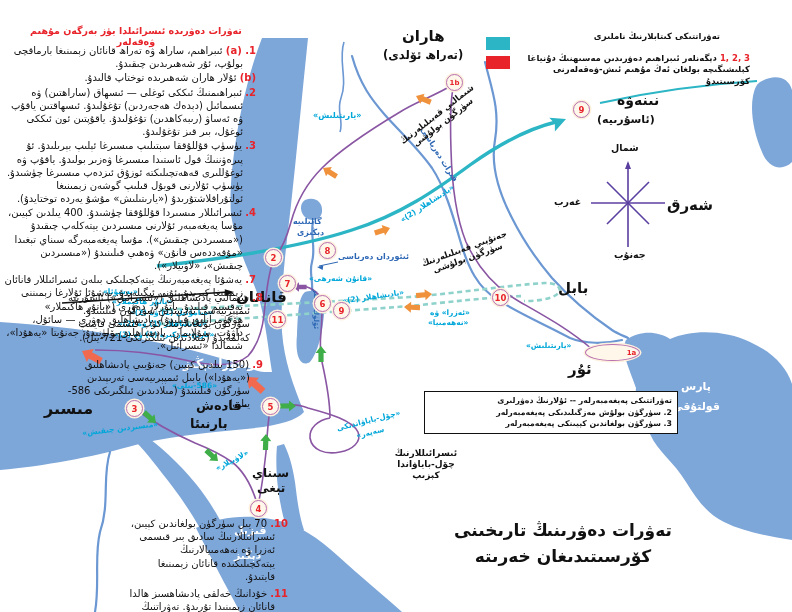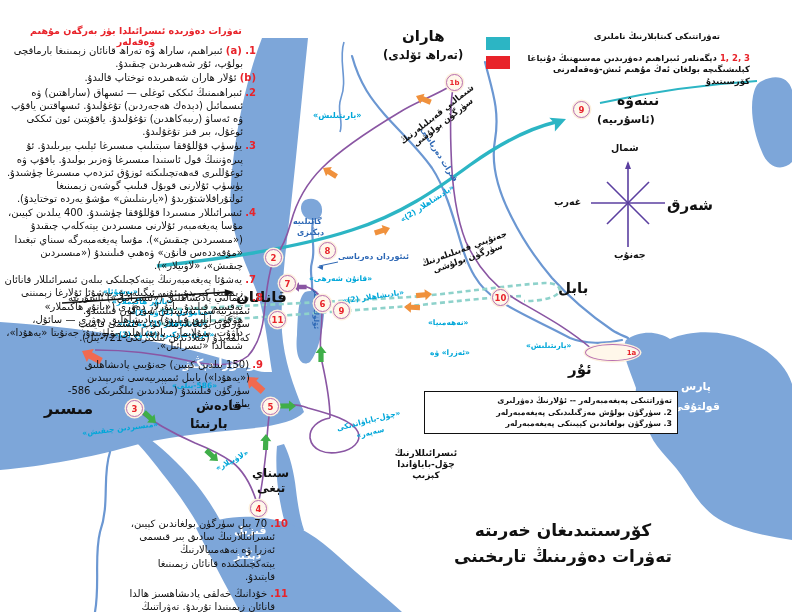--- a/index.html
+++ b/index.html
@@ -168,22 +168,22 @@
   <span>دېگەنلەر ئىبراھىم دەۋرىدىن مەسىھنىڭ دۇنياغا كېلىشىگىچە بولغان ئەڭ مۇھىم ئىش-ۋەقەلەرنى كۆرسىتىدۇ</span>
 </div>
 
 <div class="prophetbox">
   <div>تەۋراتتىكى پەيغەمبەرلەر -- ئۇلارنىڭ دەۋرلىرى</div>
   <div>2. سۈرگۈن بولۇش مەزگىلىدىكى پەيغەمبەرلەر</div>
   <div>3. سۈرگۈن بولغاندىن كېيىنكى پەيغەمبەرلەر</div>
 </div>
 
 <div class="bottomtitle">
+  <div>تەۋرات دەۋرىنىڭ تارىخىنى</div>
   <div>كۆرسىتىدىغان خەرىتە</div>
-  <div>تەۋرات دەۋرىنىڭ تارىخىنى</div>
 </div>
 
 <div class="lbl place" style="left:611px;top:142px;font-size:9.5px;">شمال</div>
 <div class="lbl place" style="left:554px;top:196px;font-size:9.5px;">غەرب</div>
 <div class="lbl place" style="left:667px;top:196px;font-size:15px;">شەرق</div>
 <div class="lbl place" style="left:614px;top:249px;font-size:9.5px;">جەنۇب</div>
 
 <div class="lbl place" style="left:402px;top:27px;font-size:15px;">ھاران</div>
 <div class="lbl place" style="left:383px;top:48px;font-size:11.5px;">(تەراھ ئۆلدى)</div>
 <div class="lbl place" style="left:617px;top:92px;font-size:14px;">نىنەۋە</div>
@@ -216,21 +216,21 @@
 <div class="lbl book" style="left:336px;top:416px;transform:rotate(-14deg);">«چۆل-باياۋاندىكى</div>
 <div class="lbl book" style="left:356px;top:428px;transform:rotate(-14deg);">سەپەر»</div>
 <div class="lbl book" style="left:309px;top:274px;">«قانۇن شەرھى»</div>
 <div class="lbl book" style="left:396px;top:199px;transform:rotate(-33deg);">«پادىشاھلار (2)»</div>
 <div class="lbl book" style="left:342px;top:292px;transform:rotate(-8deg);">«پادىشاھلار (2)»</div>
 <div class="lbl book" style="left:103px;top:287px;">«يەشۇئا»</div>
 <div class="lbl book" style="left:112px;top:297px;">«باتۇر ھاكىملار»</div>
 <div class="lbl book" style="left:130px;top:308px;">«سامۇئىل (1) ۋە (2)»</div>
 <div class="lbl book" style="left:118px;top:319px;">«پادىشاھلار (1) ۋە (2)»</div>
 <div class="lbl book" style="left:114px;top:330px;">«تارىخ-تەزكىرە (1) ۋە (2)»</div>
-<div class="lbl book" style="left:430px;top:308px;margin-top:40px;">«ئەزرا» ۋە</div>
+<div class="lbl book" style="left:430px;top:308px;">«ئەزرا» ۋە</div>
 <div class="lbl book" style="left:428px;top:318px;">«نەھەمىيا»</div>
 <div class="lbl book" style="left:172px;top:381px;">«586-يىلى»</div>
 
 <div class="lbl note" style="left:392px;top:108px;width:96px;transform:rotate(-38deg);">
   <div>شىمالىي قەبىلىلەرنىڭ</div>
   <div>سۈرگۈن بولۇشى</div>
 </div>
 <div class="lbl note" style="left:420px;top:243px;width:92px;transform:rotate(-20deg);">
   <div>جەنۇبىي قەبىلىلەرنىڭ</div>
   <div>سۈرگۈن بولۇشى</div>

